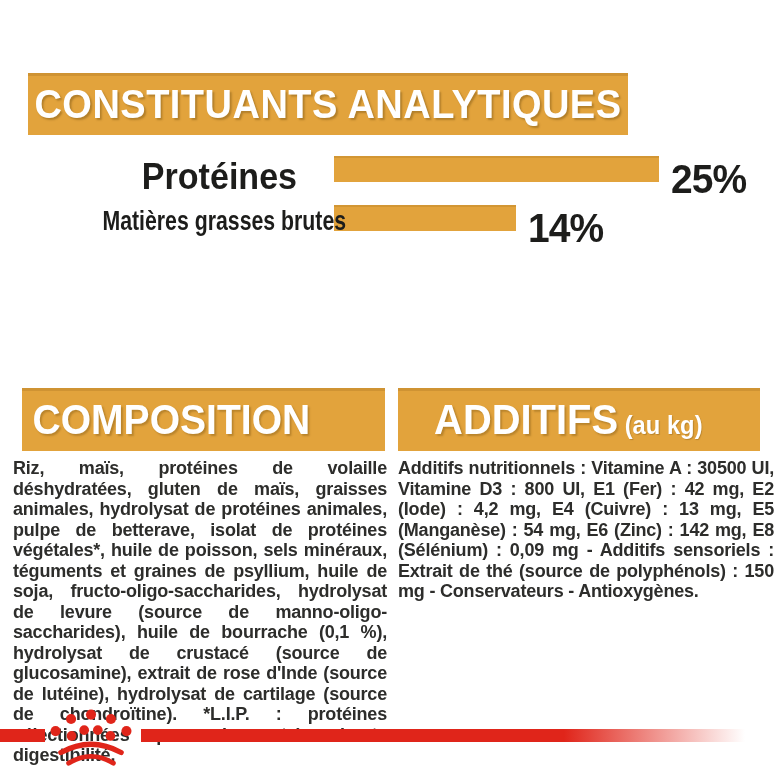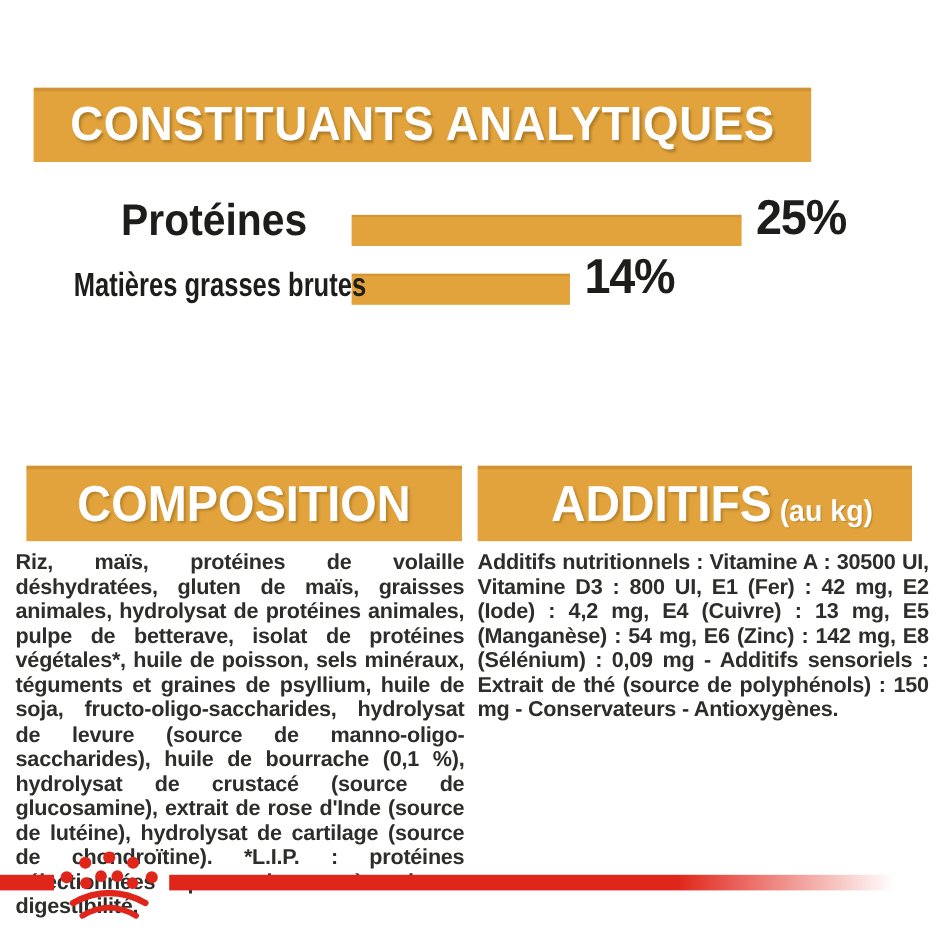--- a/index.html
+++ b/index.html
@@ -11,33 +11,33 @@
   *{margin:0;padding:0;box-sizing:border-box;}
   html,body{width:780px;height:780px;}
   body{
     position:relative;
     background:#ffffff;
     font-family:"Liberation Sans", sans-serif;
     overflow:hidden;
   }
   
   .header-bar{
-    position:absolute;left:28px;top:73px;width:648px;height:62px;
+    position:absolute;left:28px;top:73px;width:600px;height:62px;
     background:var(--accent);
     display:flex;align-items:center;justify-content:center;
     box-shadow:inset 0 3px 0 rgba(120,80,10,0.18);
   }
   .header-title{
     color:#fff;font-weight:bold;font-size:40px;white-space:nowrap;
     transform:scaleX(0.95);letter-spacing:0.5px;
     text-shadow:2px 2px 2px rgba(90,60,8,0.35);
   }
   
   .chart{position:absolute;left:0;top:156px;width:780px;}
-  .chart-row{display:flex;align-items:flex-end;height:49px;}
+  .chart-row{display:flex;align-items:flex-start;height:49px;padding-left:41px;}
   .chart-label{
     width:256px;text-align:right;font-weight:bold;color:var(--ink);
     white-space:nowrap;
   }
   .row-0 .chart-label{font-size:37px;transform:scaleX(0.92);transform-origin:right center;}
   .row-1 .chart-label{font-size:28px;transform:scaleX(0.76);transform-origin:right center;}
   .row-2 .chart-label{font-size:30px;transform:scaleX(0.88);transform-origin:right center;}
   .chart-bar{
     height:26px;margin-left:37px;background:var(--accent);
     box-shadow:inset 0 2px 0 rgba(120,80,10,0.15);
@@ -47,21 +47,21 @@
     font-weight:bold;font-size:41px;margin-left:12px;color:var(--ink);
     letter-spacing:-1px;transform:scaleX(0.95);transform-origin:left center;
     white-space:nowrap;
   }
   
   .section{position:absolute;top:388px;}
   .section-left{left:13px;width:374px;}
   .section-right{left:398px;width:376px;}
   .section-header{
     background:var(--accent);height:63px;
-    display:flex;align-items:center;justify-content:center;
+    display:flex;align-items:center;justify-content:flex-start;
     box-shadow:inset 0 3px 0 rgba(120,80,10,0.18);
   }
   .section-left .section-header{margin-left:9px;width:363px;}
   .section-right .section-header{width:362px;padding-left:29px;}
   .section-title{
     color:#fff;font-weight:bold;font-size:42px;white-space:nowrap;
     transform:scaleX(0.93);text-shadow:2px 2px 2px rgba(90,60,8,0.3);
   }
   .section-title-row{display:flex;align-items:baseline;transform:scaleX(0.95);}
   .section-title-row .section-title{transform:none;}

